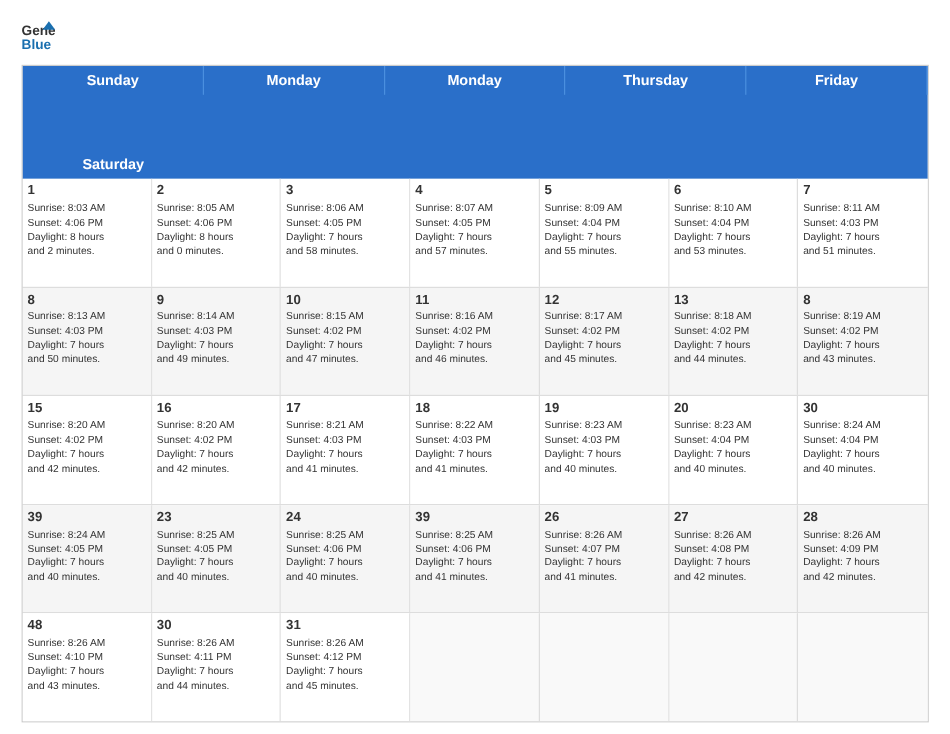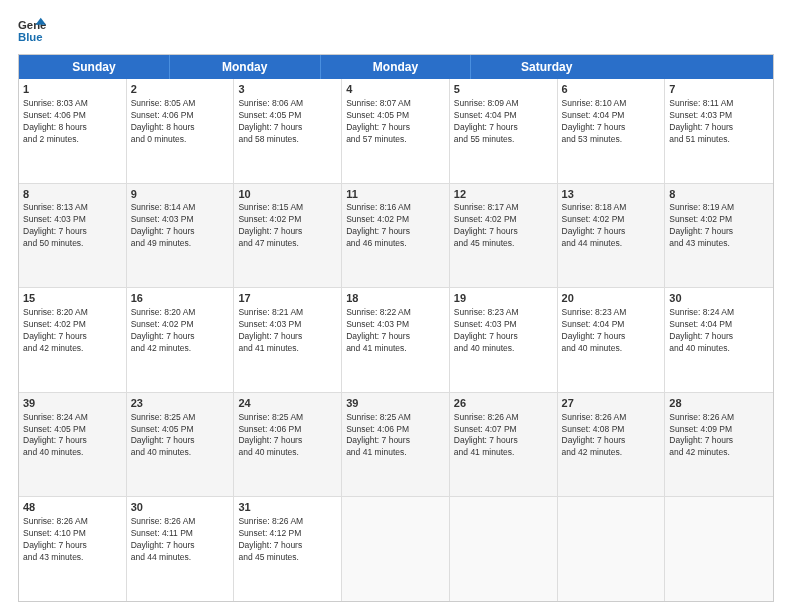--- a/index.html
+++ b/index.html
@@ -57,21 +57,21 @@
       background: #2a6fc9;
     }
     .cal-header-cell {
       color: #fff;
       font-size: 12px;
       font-weight: bold;
       text-align: center;
       padding: 5px 2px;
       border-right: 1px solid #4a8fdf;
     }
-    .cal-header-cell:last-child { border-right: none; }
+    .cal-header-cell:last-child { border-right: none; margin-top: 46px; }
     .cal-body {
       display: flex;
       flex-direction: column;
       flex: 1;
     }
     .cal-row {
       display: grid;
       grid-template-columns: repeat(7, 1fr);
       flex: 1;
       border-top: 1px solid #ddd;
@@ -118,20 +118,22 @@
       <div class="month-title"></div>
       <div class="location"></div>
     </div>
   </div>
 
   <div class="calendar">
     <div class="cal-header" id="cal-header">
         <div class="cal-header-cell">Sunday</div>
         <div class="cal-header-cell">Monday</div>
         <div class="cal-header-cell">Monday</div>
+        <div class="cal-header-cell">Thursday</div>
+        <div class="cal-header-cell">Friday</div>
         <div class="cal-header-cell">Saturday</div>
       </div>
     <div class="cal-body" id="cal-body">
         <div class="cal-row">
           <div class="cal-cell">
             <span class="day-num">1</span>
             <div class="cell-text">Sunrise: 8:03 AM<br>Sunset: 4:06 PM<br>Daylight: 8 hours<br>and 2 minutes.</div>
           </div>
           <div class="cal-cell">
             <span class="day-num">2</span>

